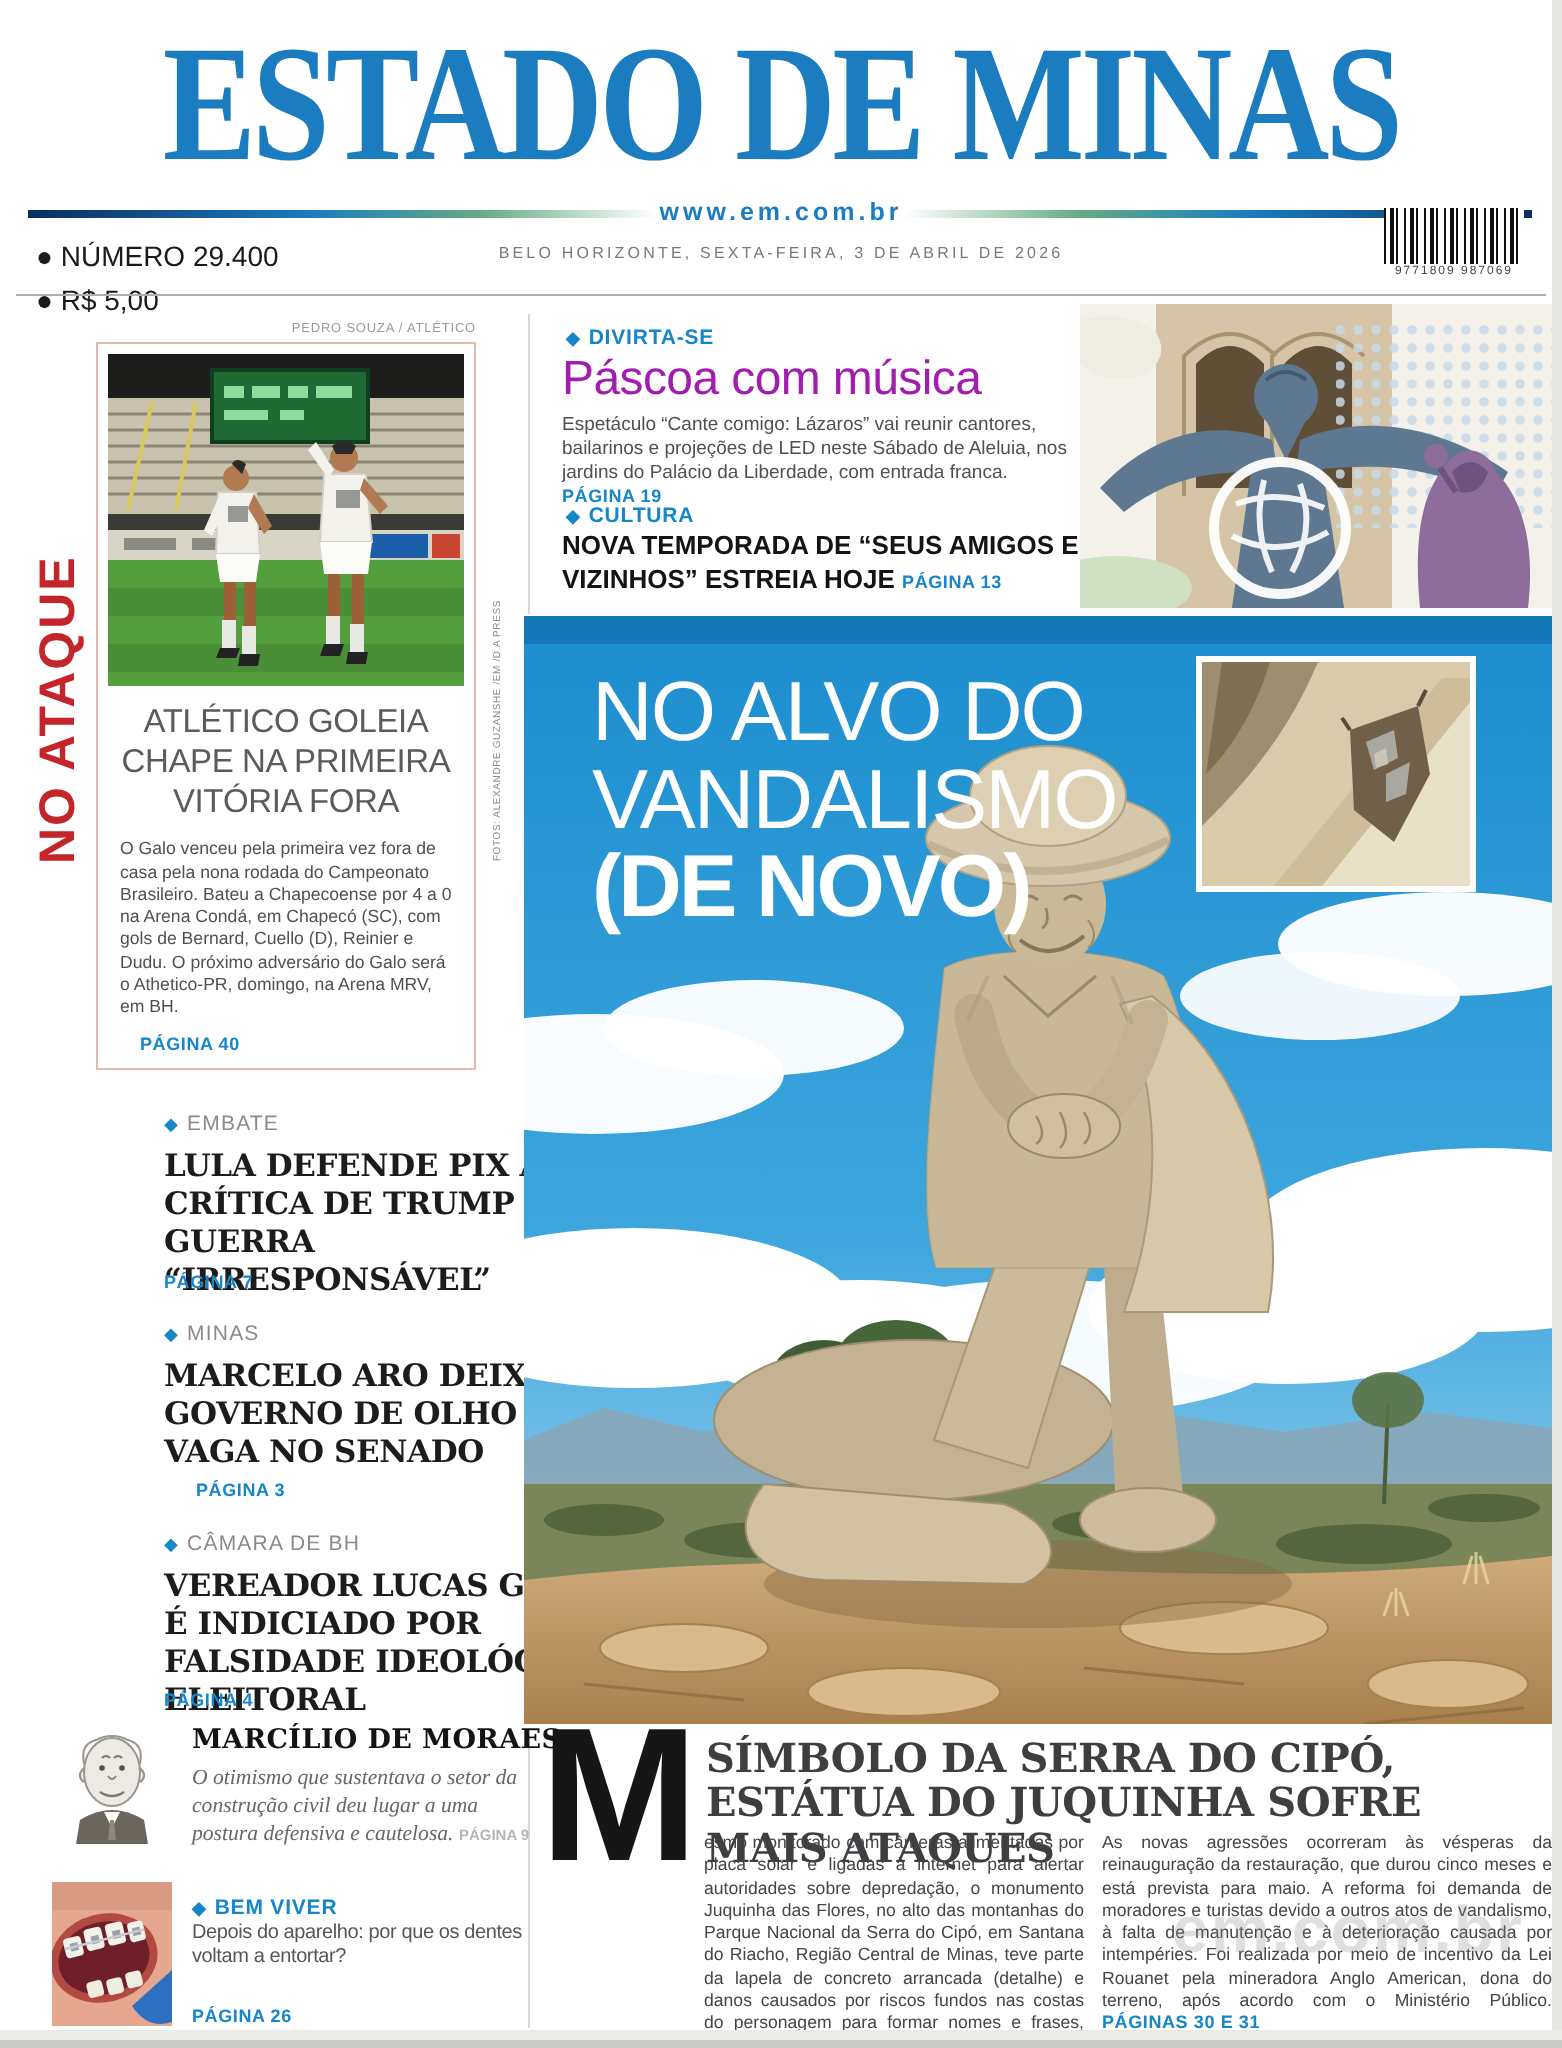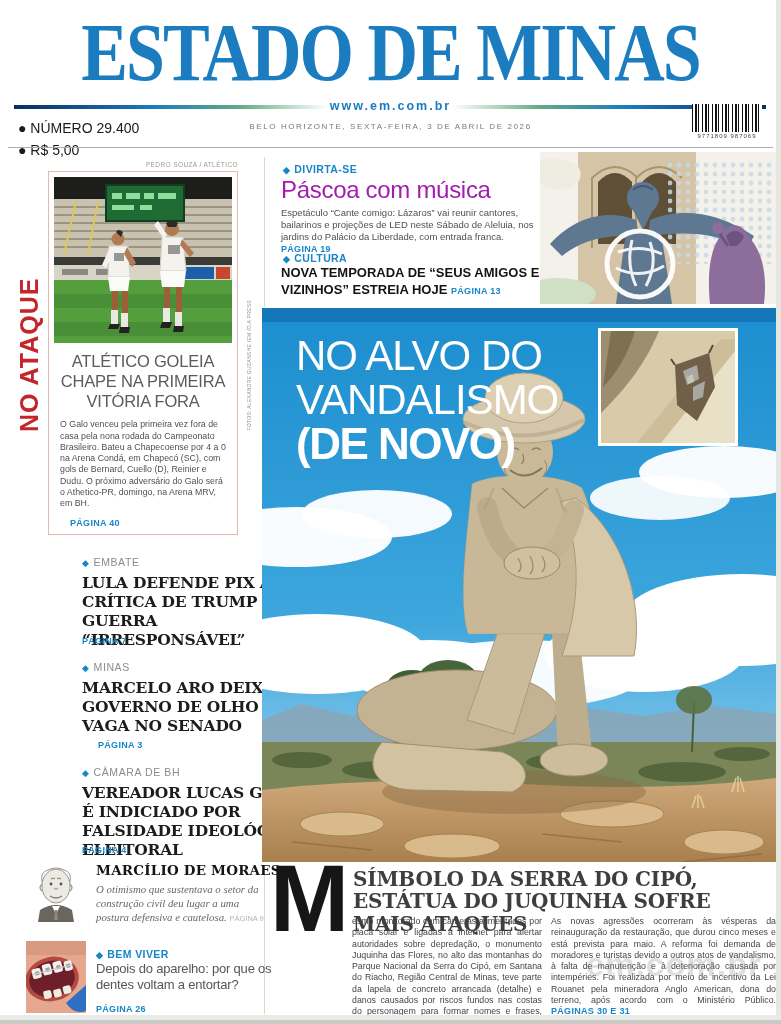--- a/index.html
+++ b/index.html
@@ -50,25 +50,25 @@
 
   .lab1{left:82px;top:556px;}  .head1{left:82px;top:574px;} .pr1{left:82px;top:636px;}
   .lab2{left:82px;top:661px;}  .head2{left:82px;top:679px;} .pr2{left:82px;top:740px;margin-left:16px;}
   .lab3{left:82px;top:766px;}  .head3{left:82px;top:784px;} .pr3{left:82px;top:845px;}
 
   .columnist-portrait{left:26px;top:858px;width:60px;height:64px;}
   .columnist-name{left:96px;top:862px;font-family:"DejaVu Serif",serif;font-weight:700;
     font-size:13.5px;color:#141414;letter-spacing:.2px;}
   .columnist-quote{left:96px;top:882px;width:172px;font-family:"Liberation Serif",serif;
     font-style:italic;font-size:10.8px;line-height:1.3;color:#66676a;}
-  .columnist-pageref{color:#b5b5b5;font-weight:400;font-size:7.5px;font-family:"Liberation Sans",sans-serif;font-style:normal;}
+  .columnist-pageref{color:#b5b5b5;font-weight:700;font-size:7.5px;font-family:"Liberation Sans",sans-serif;font-style:normal;}
 
   .bemviver-photo{left:26px;top:941px;width:60px;height:72px;}
   .bv-label{left:96px;top:948px;}
-  .bv-headline{left:96px;top:961px;width:176px;font-size:13px;line-height:1.22;color:#55565a;letter-spacing:-.2px;}
+  .bv-headline{left:96px;top:961px;width:176px;font-size:10px;line-height:1.22;color:#55565a;letter-spacing:-.2px;}
   .bv-pageref{left:96px;top:998px;}
 
   
   .ds-label{left:283px;top:163px;}
   .ds-headline{left:281px;top:176px;font-size:24px;color:#a21caf;letter-spacing:-.3px;}
   .ds-body{left:281px;top:207px;width:256px;font-size:9.5px;line-height:1.25;color:#4f5054;}
   .cu-label{left:283px;top:252px;}
   .cu-headline{left:281px;top:265px;width:266px;font-size:13px;font-weight:700;line-height:1.3;color:#141414;}
   .easter-art{left:540px;top:152px;width:236px;height:152px;}
 

